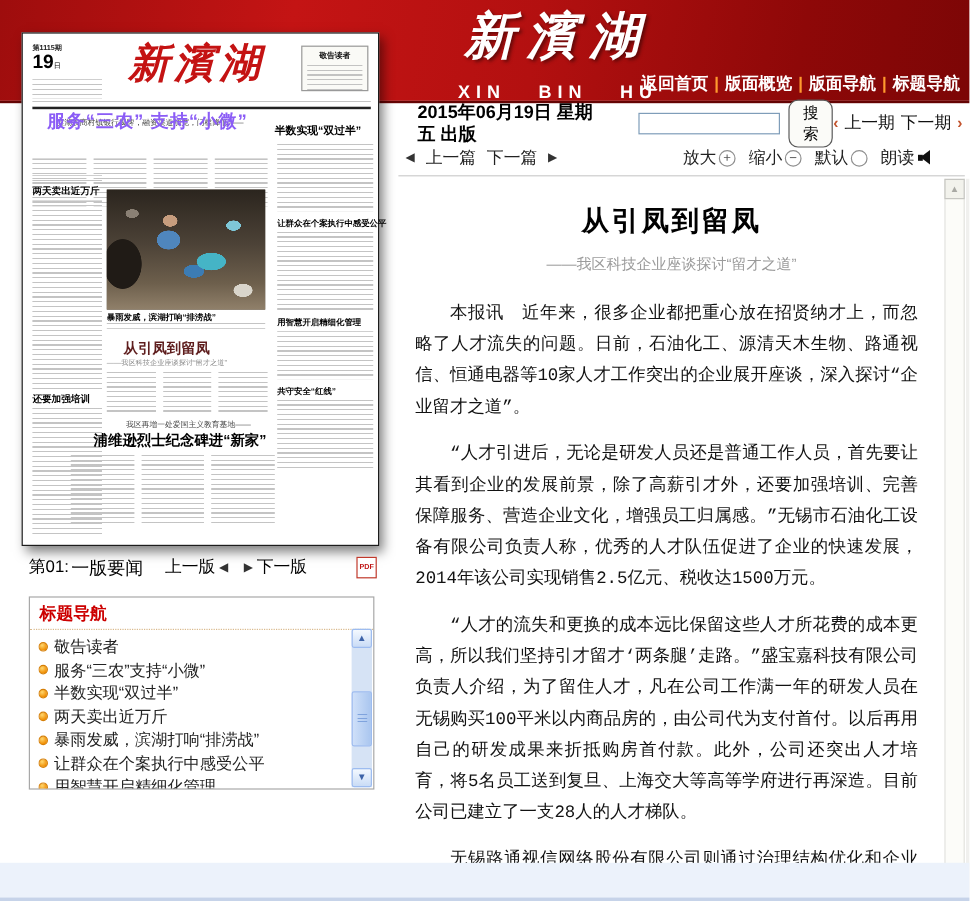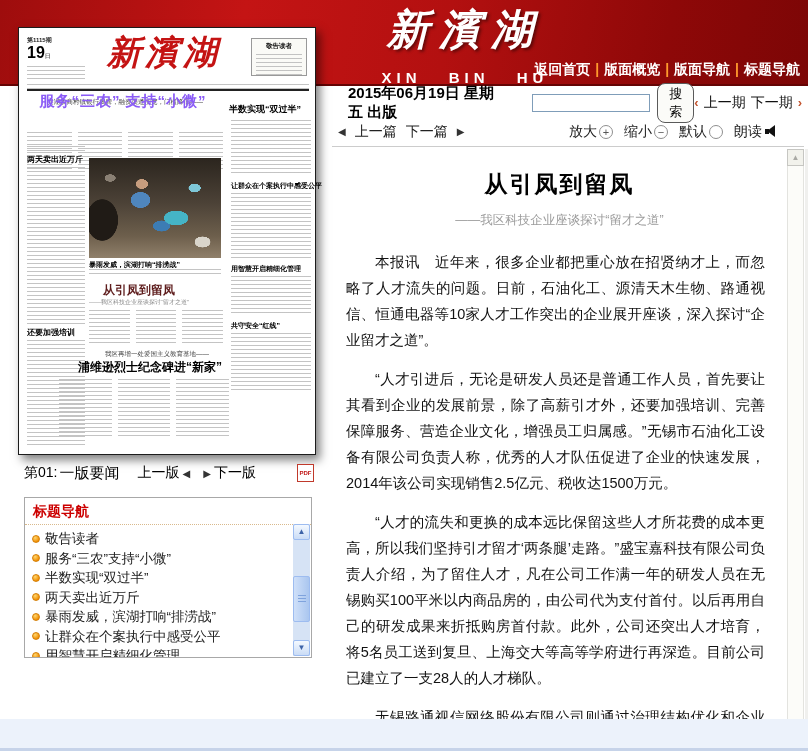--- a/index.html
+++ b/index.html
@@ -48,21 +48,21 @@
   .speaker-icon { position:relative; width:15px; height:13px; display:inline-block; margin-left:3px; }
   .speaker-icon::before { content:""; position:absolute; left:0; top:4px; width:4px; height:5px; background:#111; }
   .speaker-icon::after { content:""; position:absolute; left:2px; top:0;
     border-top:6.5px solid transparent; border-bottom:6.5px solid transparent;
     border-right:8px solid #111; }
 
   .article { position:absolute; left:0; top:61px; width:455px; }
   .article h1 { text-align:center; font-size:23px; font-weight:bold; color:#000;
     letter-spacing:2px; margin:20px 0 12px; }
   .article .subtitle { text-align:center; font-size:12.5px; color:#9b9b9b; margin-bottom:20px; }
-  .article p { font-family:Liberation Sans, sans-serif; font-size:14.5px;
+  .article p { font-family:Liberation Mono, monospace; font-size:14.5px;
     line-height:26px; color:#121212; text-indent:2em; text-align:justify;
     margin:0 22px 13px 14px; }
 
   
   .art-scrollbar { position:absolute; left:787px; top:149px; width:17px; height:599px;
     background:#fcfcf9; border-left:1px solid #e3e3df; border-right:1px solid #e3e3df; }
   .art-sb-btn { width:17px; height:17px; margin-left:-1px; border:1px solid #c6c6c2;
     background:linear-gradient(#ffffff,#ececе6); background-color:#f2f2ec;
     color:#a9a9a4; font-size:8px; text-align:center; line-height:15px; cursor:pointer; }
   .right-strip { position:absolute; left:805px; top:149px; width:3px; height:599px; background:#f0f0ee; }

